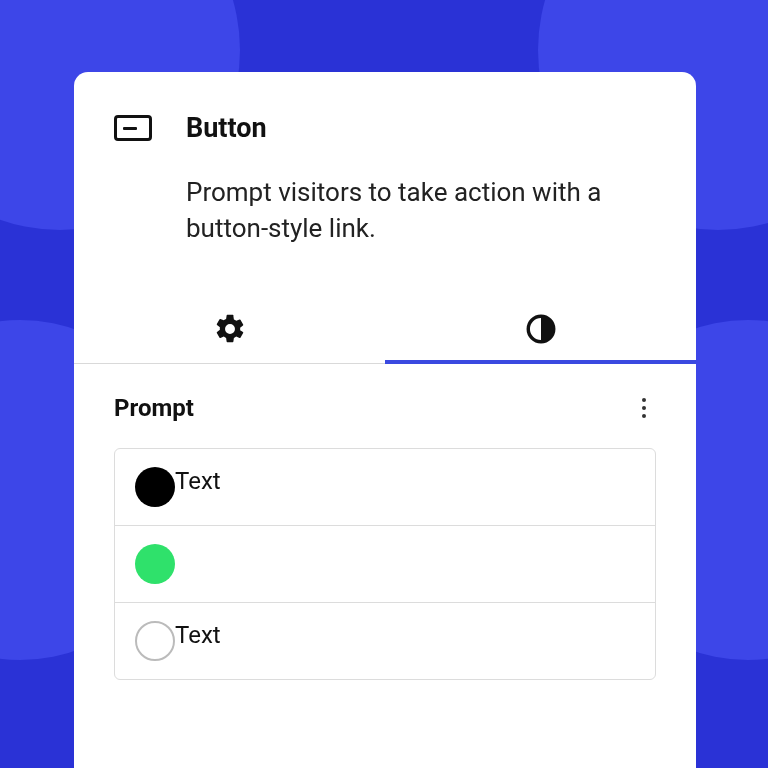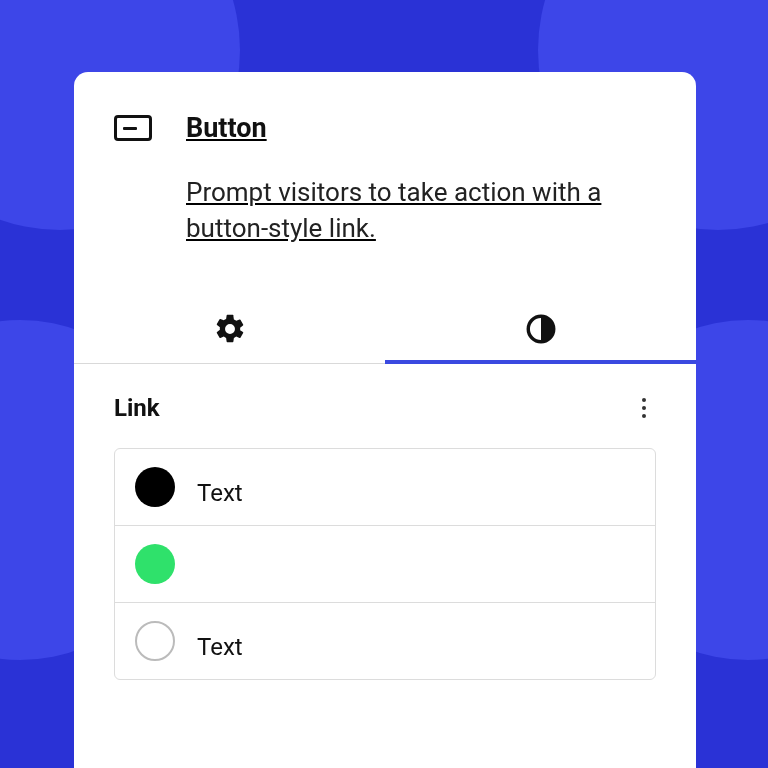--- a/index.html
+++ b/index.html
@@ -18,21 +18,20 @@
     position: absolute;
     left: 74px;
     top: 72px;
     width: 622px;
     background: #fff;
     border-radius: 14px 14px 0 0;
     min-height: 700px;
   }
   .header {
     padding: 40px 40px 0 40px;
-    text-decoration: underline;
   }
   .title-row {
     display: flex;
     align-items: center;
     gap: 34px;
     margin-bottom: 30px;
   }
   .button-glyph {
     width: 38px;
     height: 26px;
@@ -112,22 +111,21 @@
   }
   .kebab span {
     width: 4px; height: 4px; border-radius: 50%; background: #333;
   }
   .color-list {
     border: 1px solid #dcdcdc;
     border-radius: 6px;
   }
   .color-item {
     display: flex;
-    align-items: flex-end;
-    gap: 22px;
+    align-items: flex-start;
     padding: 18px 20px;
     border-bottom: 1px solid #dcdcdc;
     cursor: pointer;
   }
   .color-item:last-child { border-bottom: none; }
   .swatch {
     width: 40px;
     height: 40px;
     border-radius: 50%;
     flex-shrink: 0;
@@ -168,21 +166,21 @@
     <div class="tab active">
       <svg class="contrast-svg" viewBox="0 0 24 24">
         <circle cx="12" cy="12" r="9" fill="none" stroke="#111" stroke-width="2.4"></circle>
         <path d="M12 3 A9 9 0 0 1 12 21 Z" fill="#111"></path>
       </svg>
     </div>
   </div>
 
   <div class="section">
     <div class="section-head">
-      <div class="section-title">Link</div>
+      <div class="section-title">Prompt</div>
       <div class="kebab">
         <span></span>
         <span></span>
         <span></span>
       </div>
     </div>
 
     <div class="color-list">
       <div class="color-item">
         <div class="swatch" style="background:#000000"></div>

